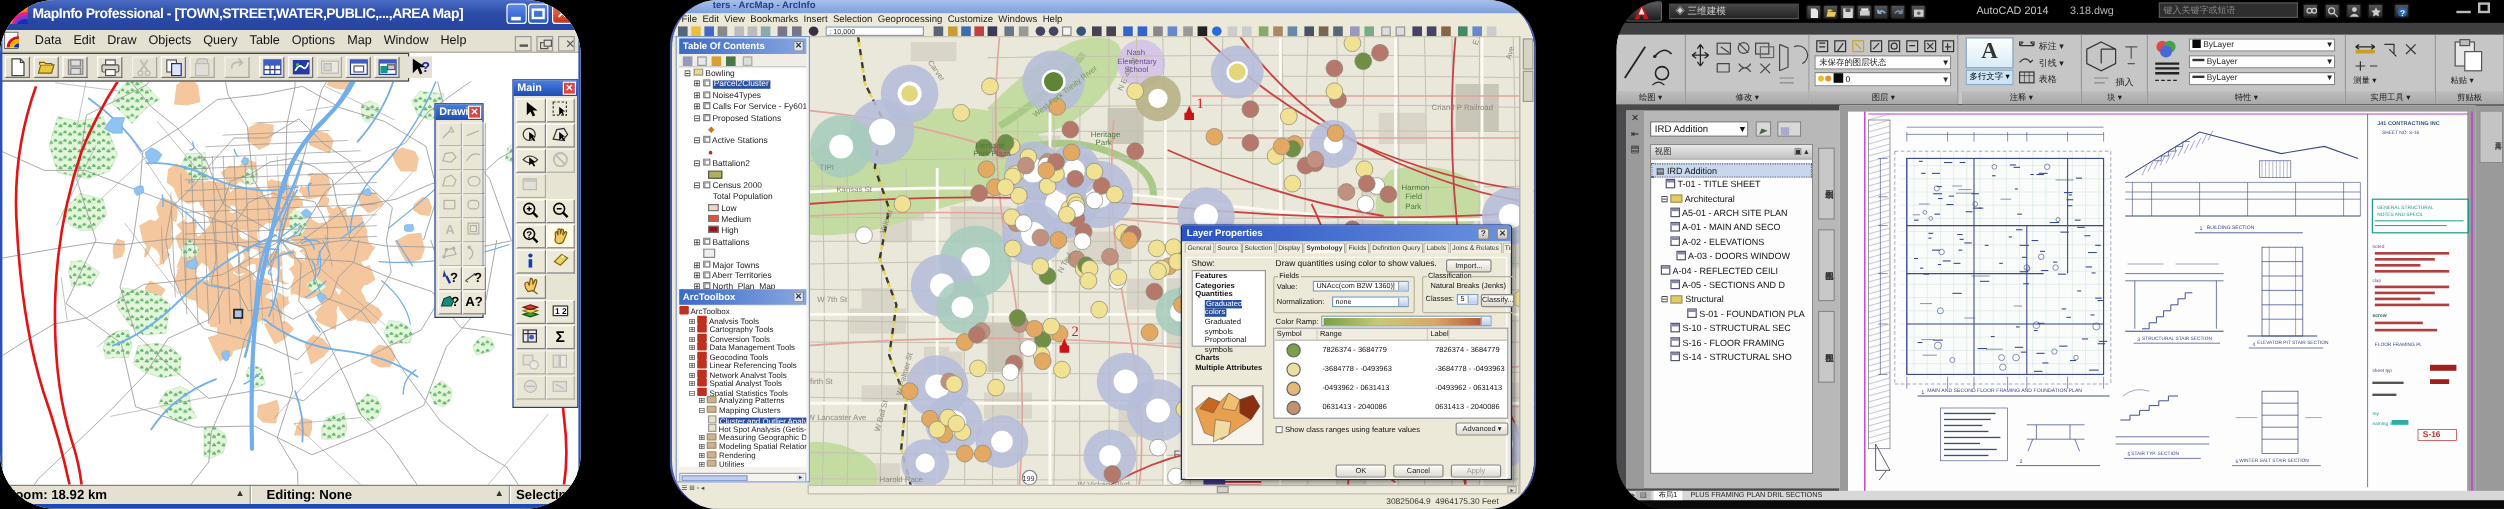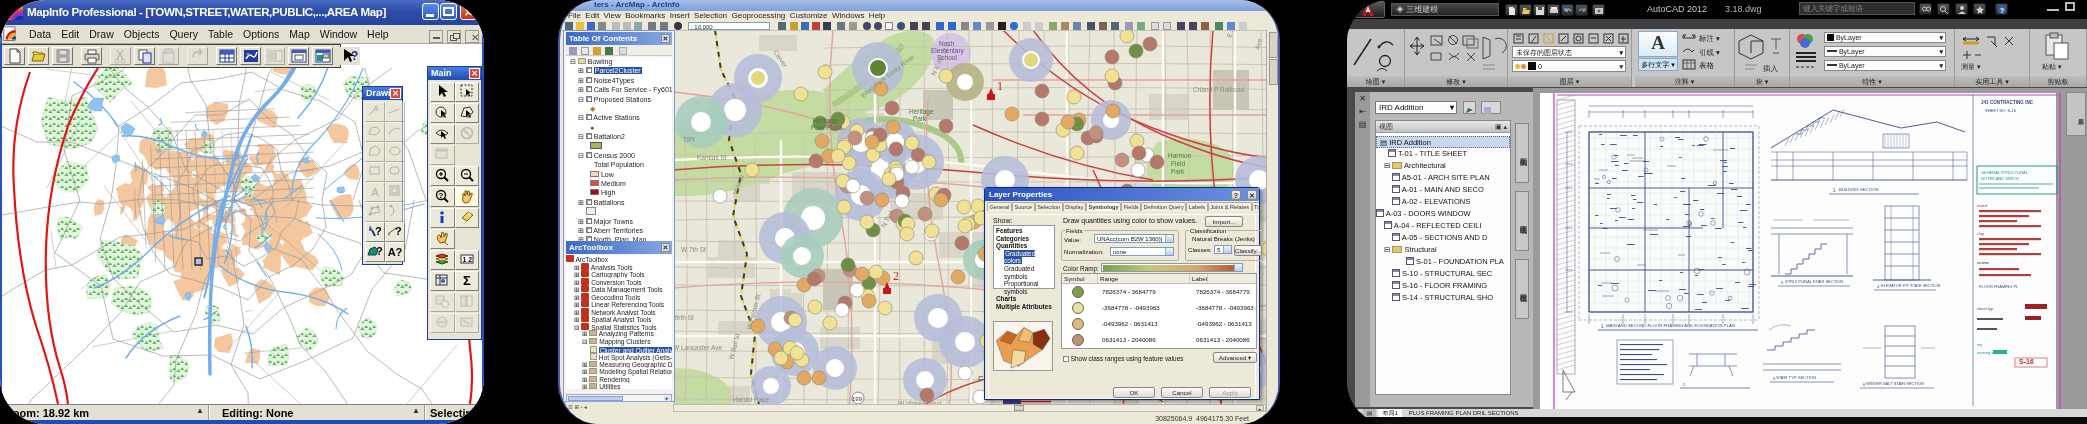--- a/index.html
+++ b/index.html
@@ -1450,21 +1450,21 @@
         <svg width="10" height="10" viewBox="0 0 10 10">
           <path d="M8,5 q-3,-4 -6,0 M8,5 l0,-3 M8,5 l-3,0" stroke="#789" fill="none" stroke-width="1.4"></path>
         </svg>
       </span>
     <span class="qat" style="left:245px">
         <svg width="10" height="10" viewBox="0 0 10 10">
           <rect x="1" y="2" width="8" height="6" fill="#ccc"></rect>
           <circle cx="5" cy="5" r="1.5" fill="#666"></circle>
         </svg>
       </span>
-    <span style="position:absolute;left:300px;top:4px;color:#c8c8c8;font-size:9px">AutoCAD 2012</span>
+    <span style="position:absolute;left:300px;top:4px;color:#c8c8c8;font-size:9px">AutoCAD 2014</span>
     <span style="position:absolute;left:378px;top:4px;color:#b8b8b8;font-size:9px">3.18.dwg</span>
     <span style="position:absolute;left:452px;top:2px;width:116px;height:13px;background:#2e2e2e;border:1px solid #555;color:#888;font-size:7.5px;line-height:12px;padding-left:3px">键入关键字或短语</span>
     <span class="qat" style="left:572px;top:3px">
         <svg width="10" height="10" viewBox="0 0 10 10">
           <circle cx="3.5" cy="4" r="2" fill="none" stroke="#ccc"></circle>
           <circle cx="7.5" cy="4" r="2" fill="none" stroke="#ccc"></circle>
         </svg>
       </span>
     <span class="qat" style="left:590px;top:3px">
         <svg width="10" height="10" viewBox="0 0 10 10">
@@ -1613,21 +1613,21 @@
           <rect x="2" y="2" width="7" height="7" fill="#aac"></rect>
         </svg>▾</span>
     <div id="shhdr">视图 <span style="float:right;margin-right:3px">▣ ▴</span></div>
       <div id="shtree">
       <div class="sh" style="padding-left:3px;background:#c8d8ec;border:1px dotted #668">▤ IRD Addition</div>
       <div class="sh" style="padding-left:12px"><b class="shi"></b> T-01 - TITLE SHEET</div>
       <div class="sh" style="padding-left:8px">⊟ <b class="fold"></b> Architectural</div>
       <div class="sh" style="padding-left:16px"><b class="shi"></b> A5-01 - ARCH SITE PLAN</div>
       <div class="sh" style="padding-left:16px"><b class="shi"></b> A-01 - MAIN AND SECO</div>
       <div class="sh" style="padding-left:16px"><b class="shi"></b> A-02 - ELEVATIONS</div>
-      <div class="sh" style="padding-left:0"><b class="shi"></b> A-03 - DOORS WINDOW</div>
+      <div class="sh" style="padding-left:21px"><b class="shi"></b> A-03 - DOORS WINDOW</div>
       <div class="sh" style="padding-left:8px"><b class="shi"></b> A-04 - REFLECTED CEILI</div>
       <div class="sh" style="padding-left:16px"><b class="shi"></b> A-05 - SECTIONS AND D</div>
       <div class="sh" style="padding-left:8px">⊟ <b class="fold"></b> Structural</div>
       <div class="sh" style="padding-left:30px"><b class="shi"></b> S-01 - FOUNDATION PLA</div>
       <div class="sh" style="padding-left:16px"><b class="shi"></b> S-10 - STRUCTURAL SEC</div>
       <div class="sh" style="padding-left:16px"><b class="shi"></b> S-16 - FLOOR FRAMING</div>
       <div class="sh" style="padding-left:16px"><b class="shi"></b> S-14 - STRUCTURAL SHO</div>
     </div>
     <div style="position:absolute;left:158px;top:5px;width:18px;height:300px;background:#b8b8b8">
       <div style="width:14px;height:60px;background:#c8c8c8;border:1px solid #888;margin:26px auto 8px;writing-mode:vertical-rl;font-size:7px;text-align:center;color:#333">图纸列表</div>

